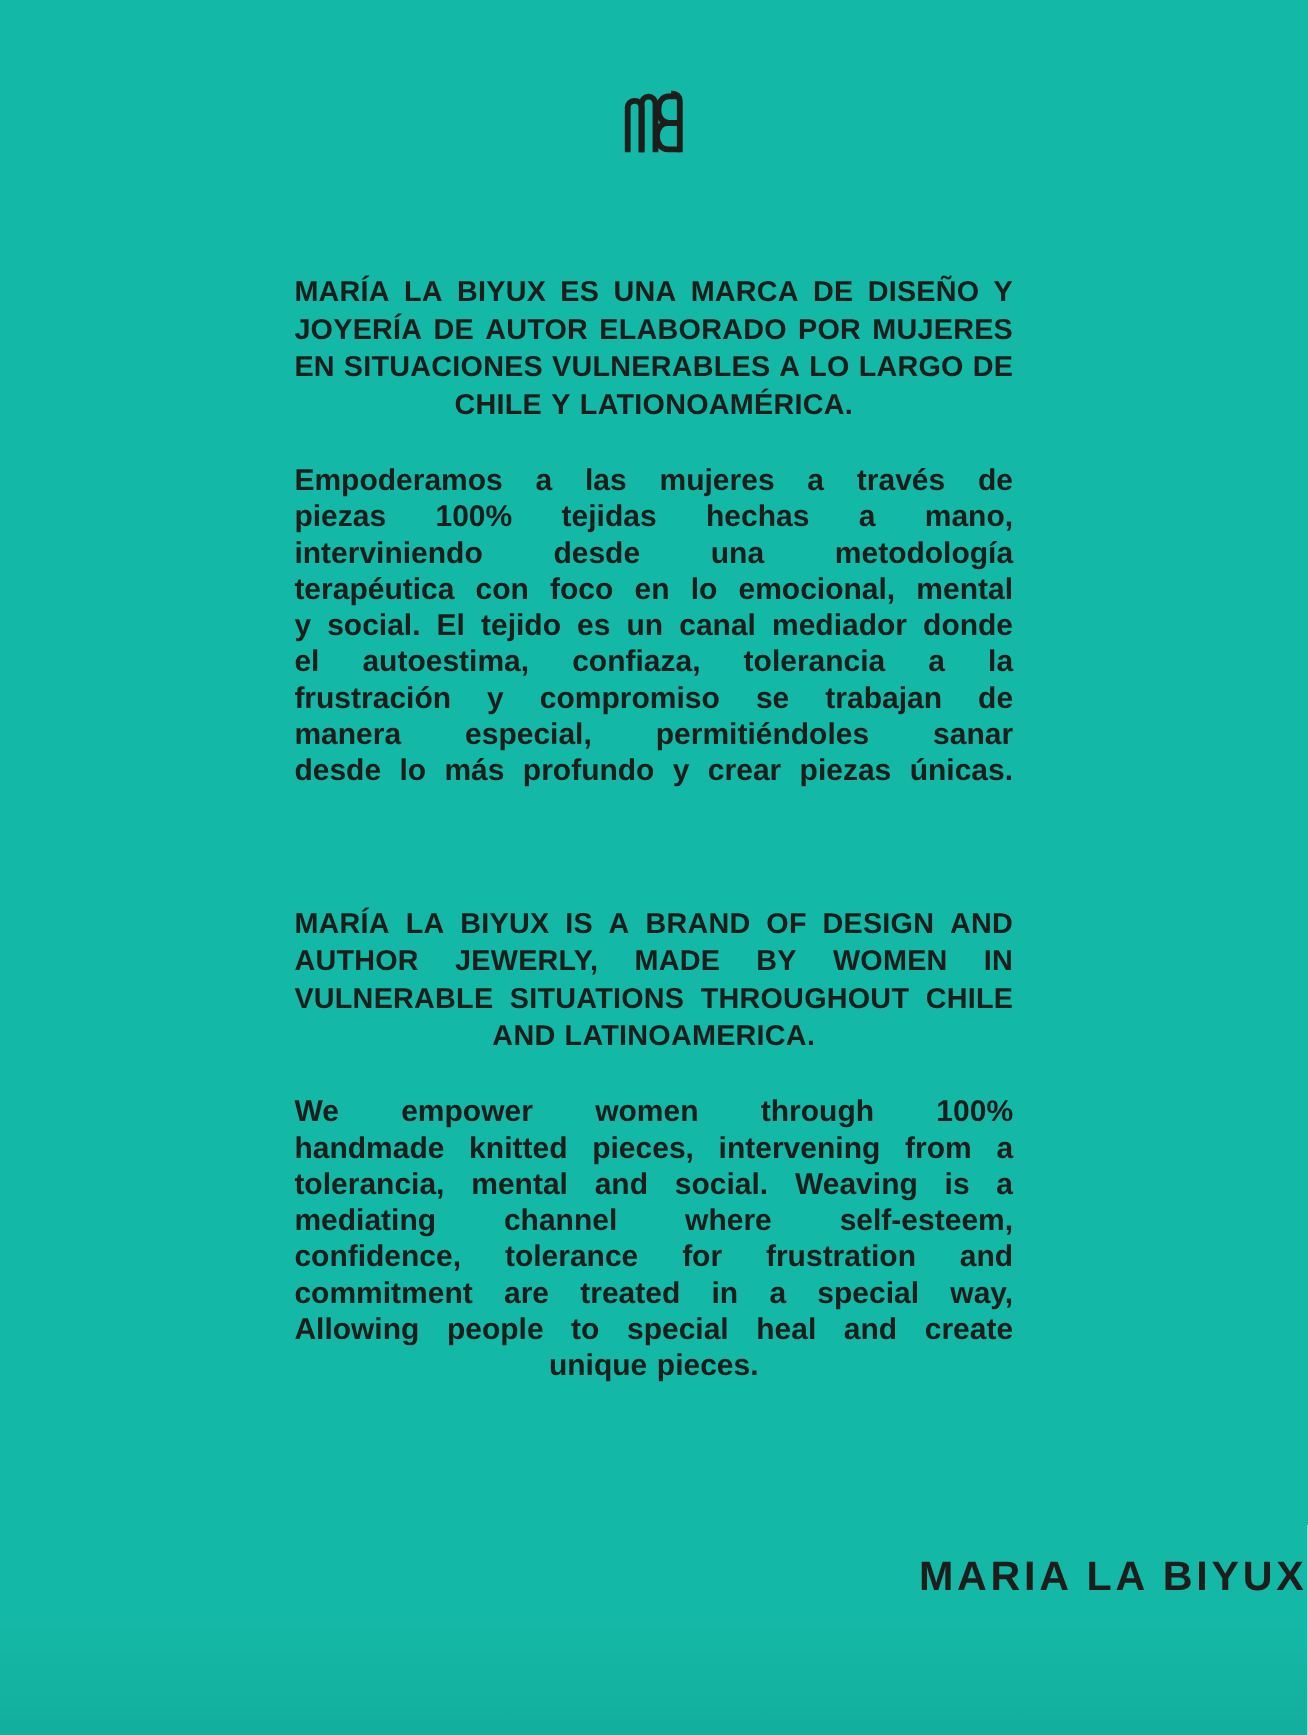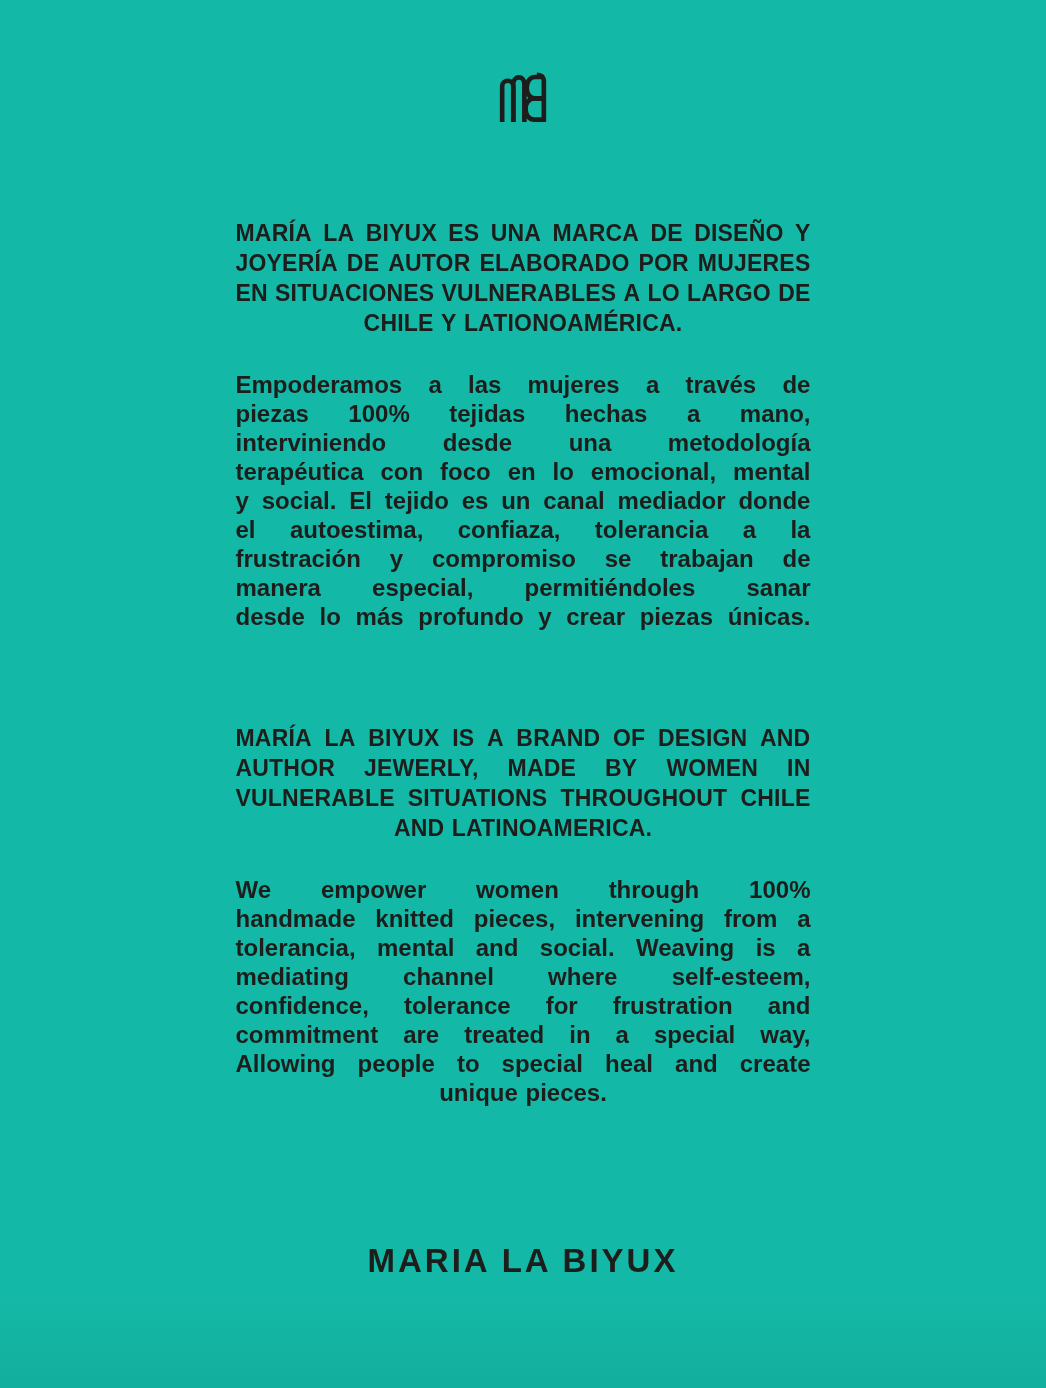--- a/index.html
+++ b/index.html
@@ -43,21 +43,21 @@
     justify-content:space-between;
     gap:0.28em;
     white-space:nowrap;
   }
   .jline.center{
     justify-content:center;
     gap:0.32em;
   }
   .footer-title{
     margin:136px 0 0;
-    text-align:center;
+    text-align:right;
     font-size:33px;
     line-height:36px;
     font-weight:700;
     letter-spacing:3px;
     color:#1d1d1b;
   }
   .bottom-fade{
     position:absolute;
     left:0;right:0;bottom:0;
     height:90px;

